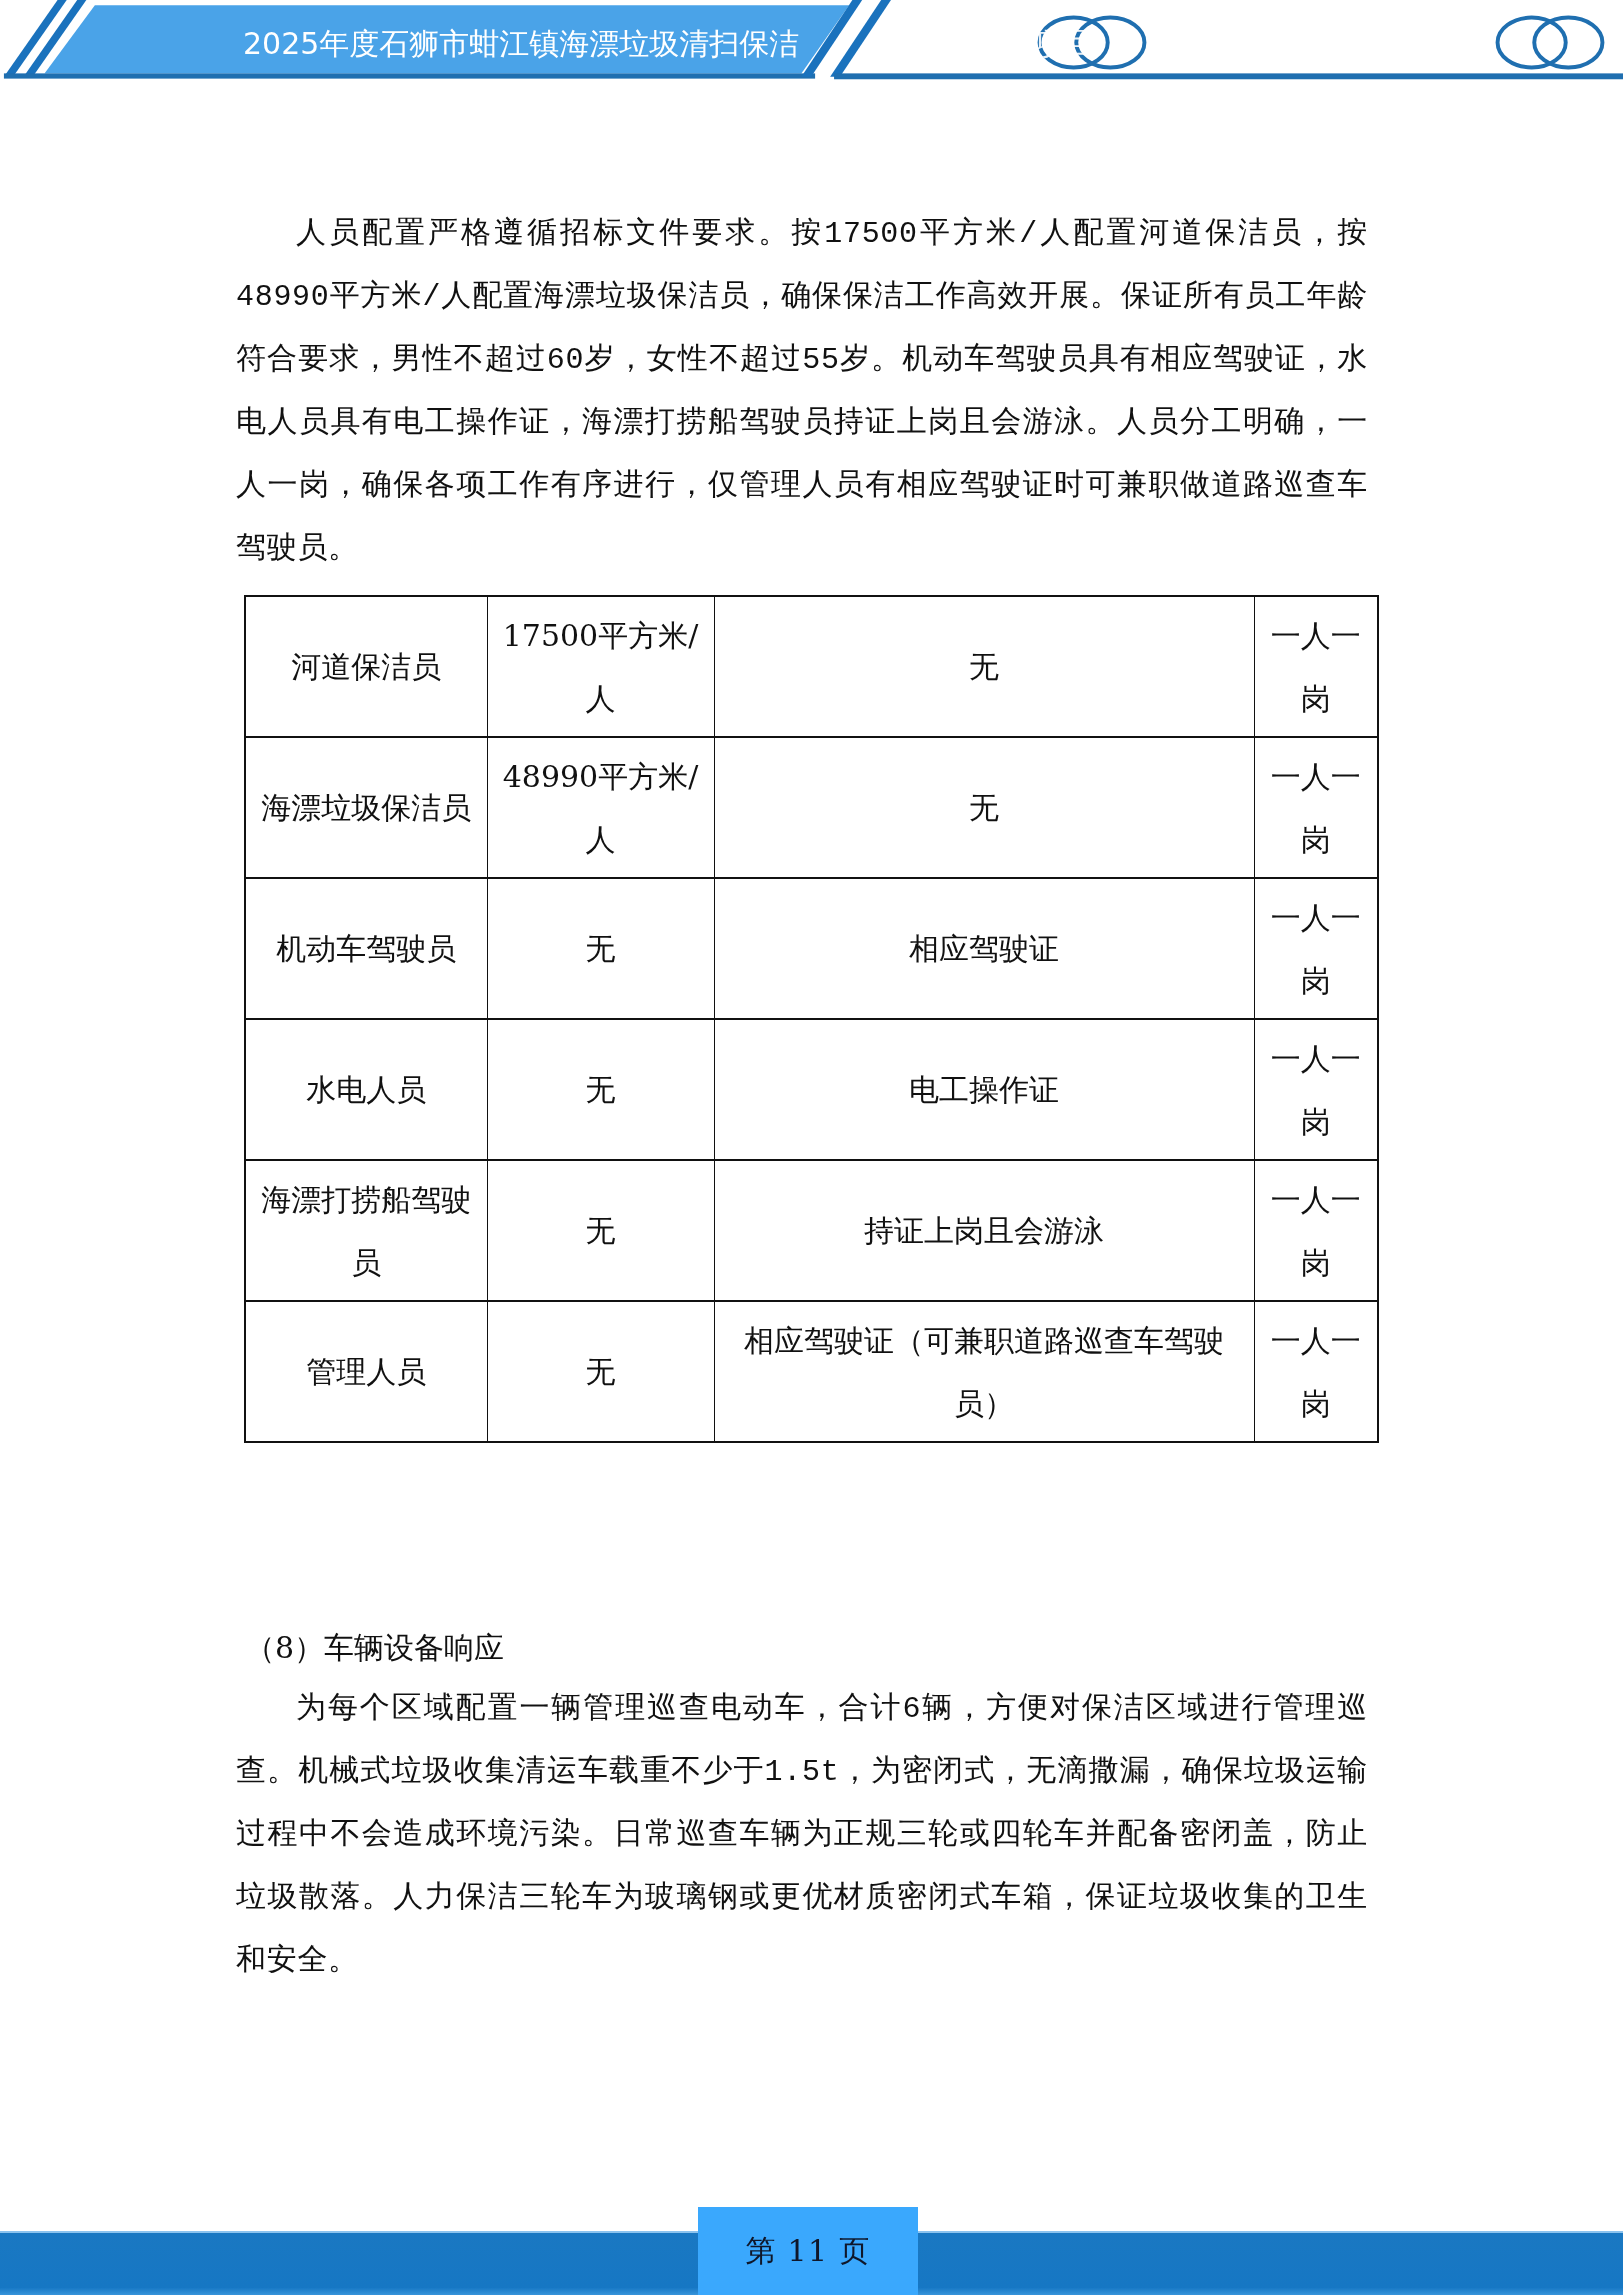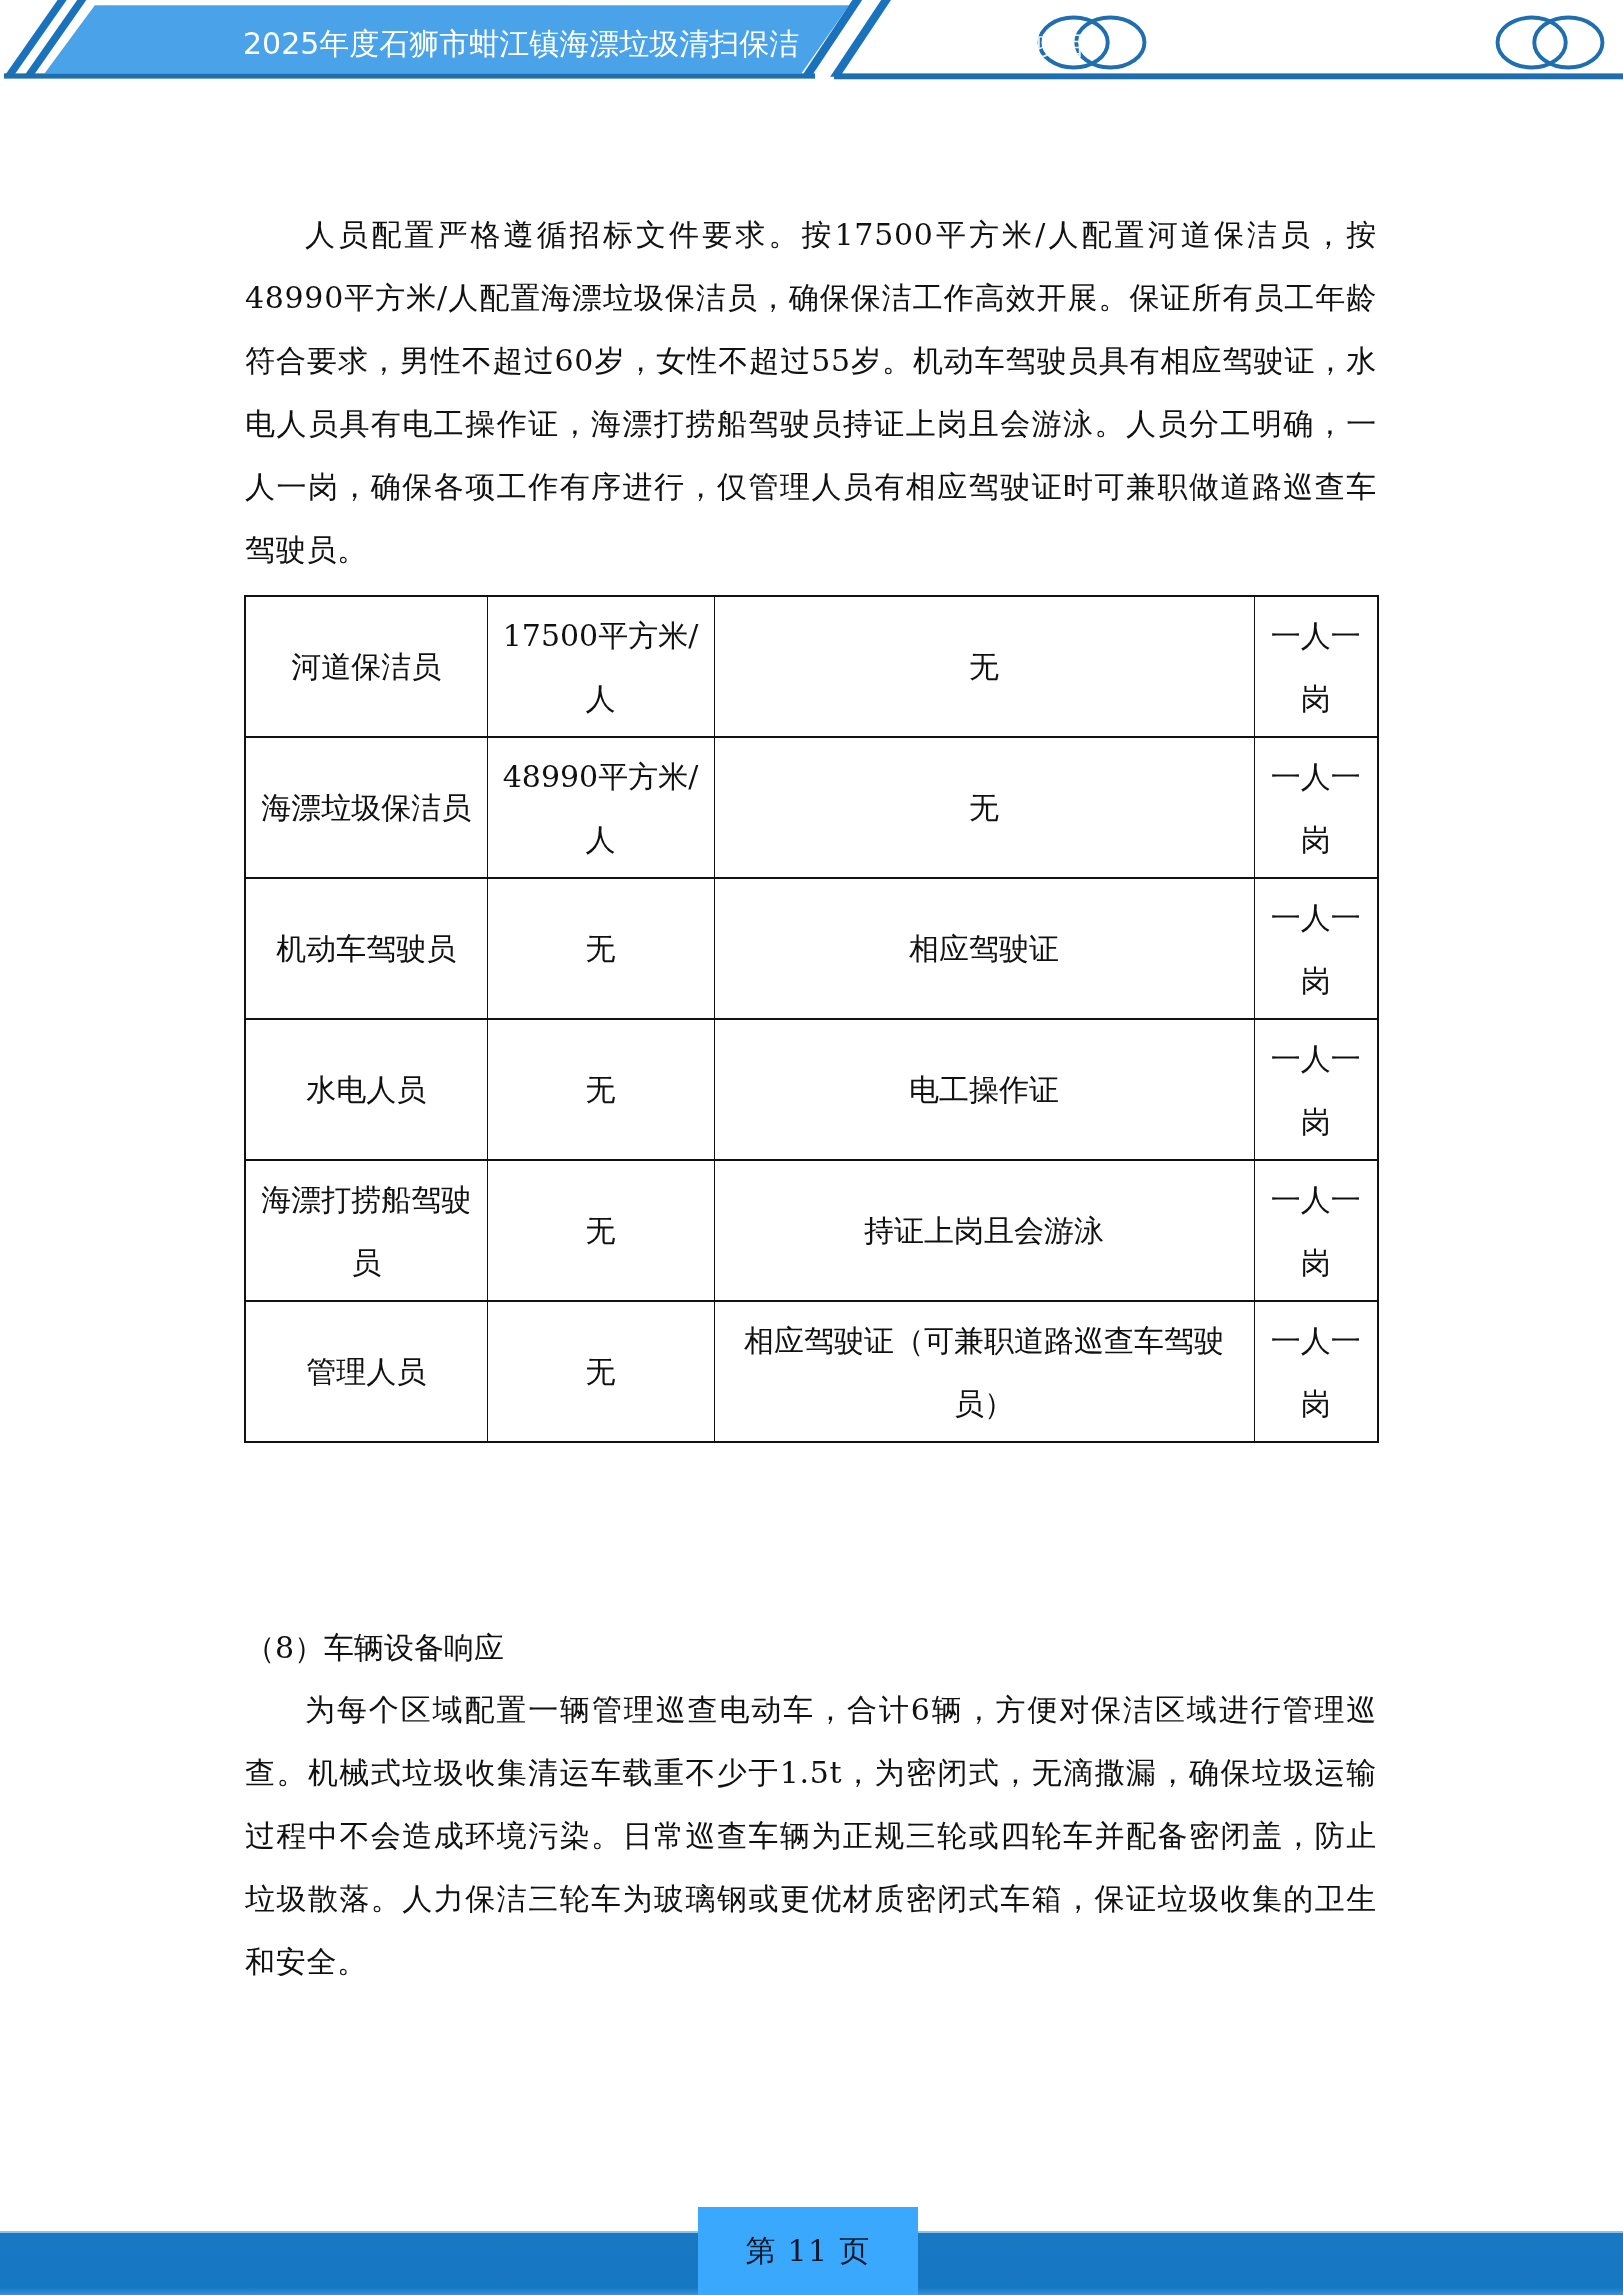--- a/index.html
+++ b/index.html
@@ -11,25 +11,25 @@
   }
   
   .header { position: absolute; left: 0; top: 0; width: 1333px; height: 82px; }
   .header svg { position: absolute; left: 0; top: 0; }
   .header-title {
     position: absolute; left: 243px; top: 21px; height: 46px; width: 602px;
     color: #ffffff; font-size: 30px; line-height: 46px; white-space: nowrap; overflow: hidden;
     font-family: "DejaVu Sans", "Liberation Sans", sans-serif;
   }
   .header-overlay-text {
-    position: absolute; left: 1034px; top: 26px; color: #ffffff; font-size: 26px; line-height: 39px;
-    font-family: Liberation Serif, serif; opacity: 0.9; white-space: nowrap;
+    position: absolute; left: 1034px; top: 26px; color: #ffffff; font-size: 32px; line-height: 39px;
+    font-family: Liberation Mono, monospace; opacity: 0.9; white-space: nowrap;
   }
   
-  .content { position: absolute; left: 245px; width: 1132px; }
+  .content { position: absolute; left: 236px; width: 1132px; font-family: Liberation Mono, monospace; }
   .para {
     font-size: 30px; line-height: 63px; text-align: justify; margin: 0;
     text-indent: 60px; letter-spacing: 0.7px;
   }
   .para-1 { top: 203px; }
   .section-heading { position: absolute; left: 245px; top: 1616px; font-size: 30px; line-height: 63px; margin: 0; }
   .para-2 { top: 1678px; }
 
   
   table.staff {

